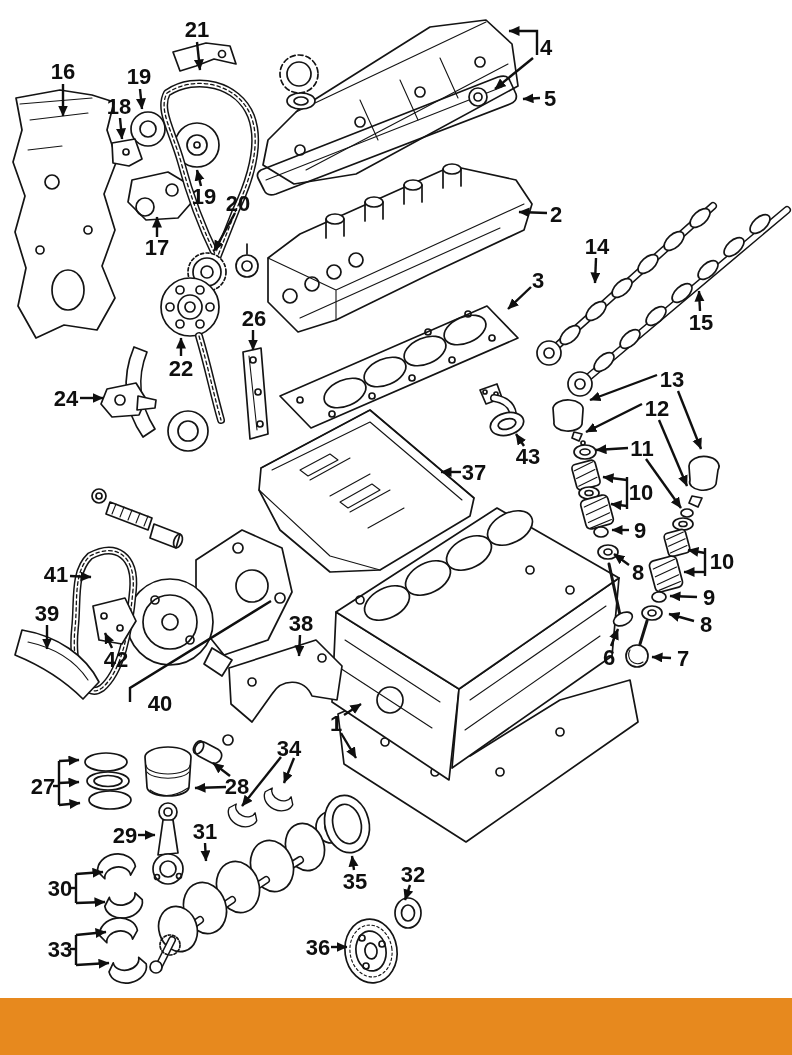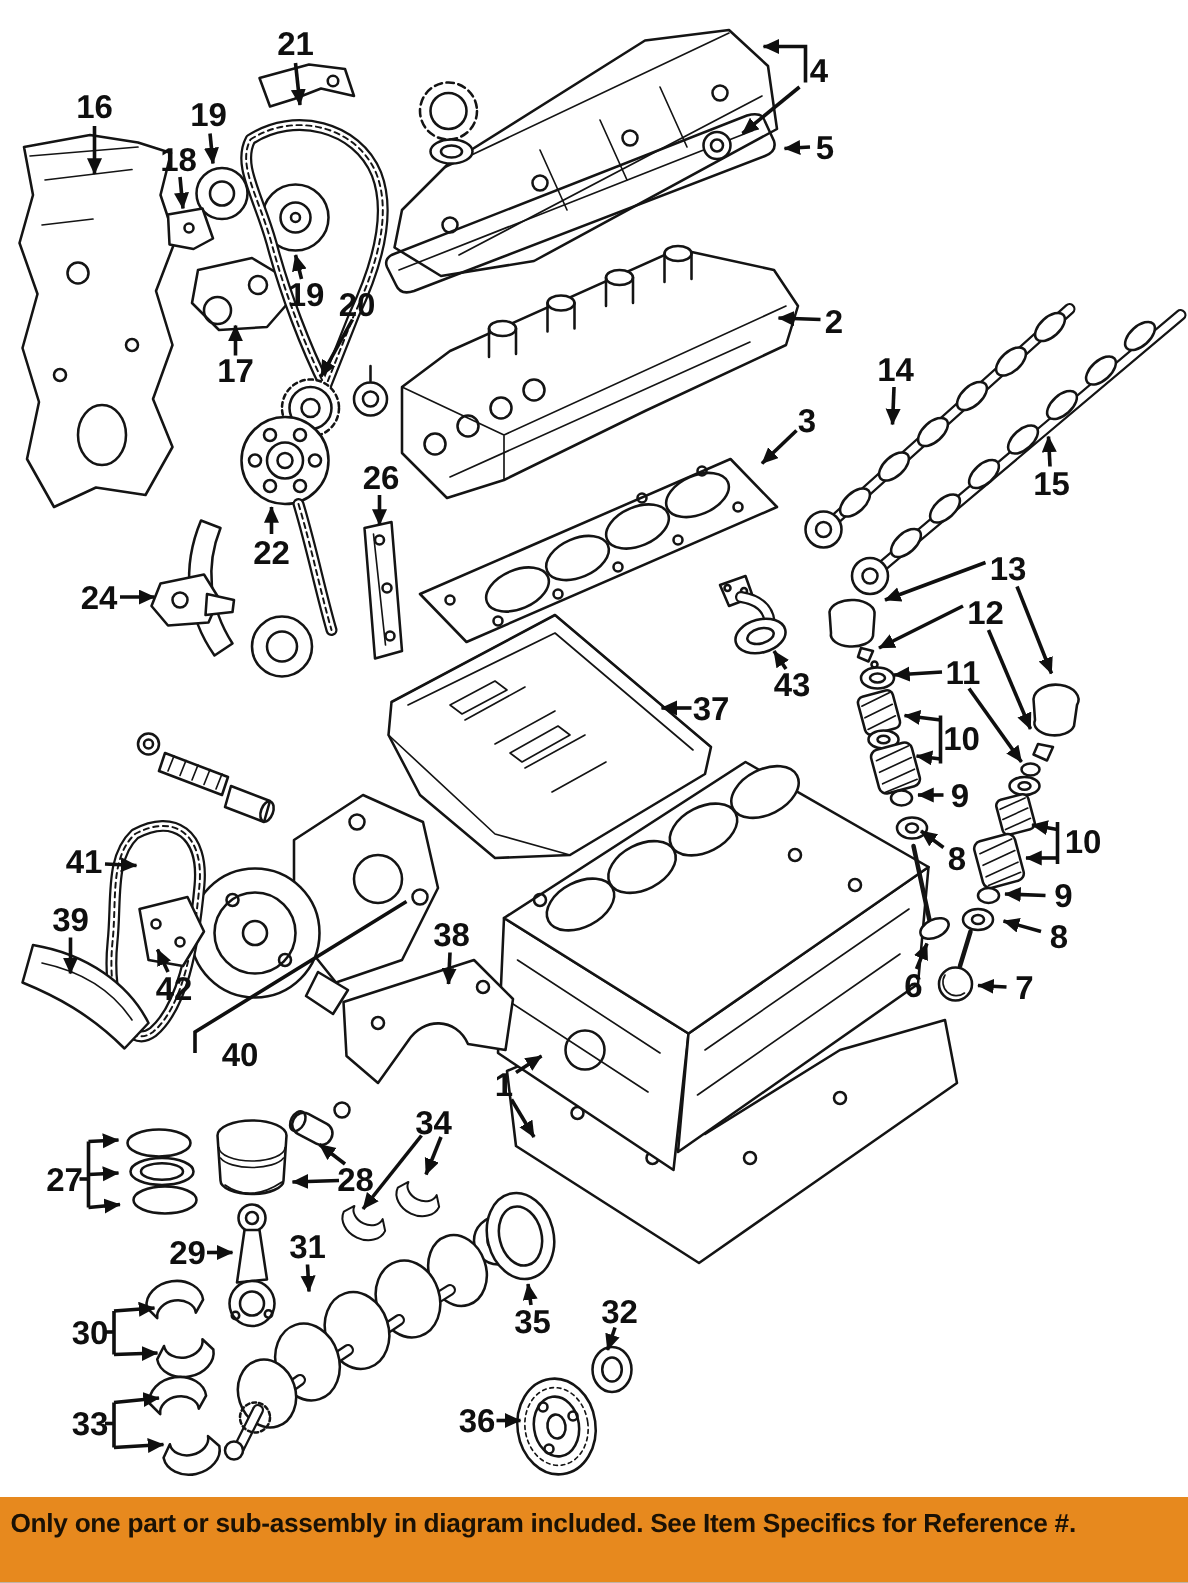--- a/index.html
+++ b/index.html
@@ -527,15 +527,14 @@
           <text x="355" y="881" dy="0.36em" class="part-num">35</text>
           <polyline points="410,885 405,900" class="leader" marker-end="url(#arrow)"></polyline>
           <text x="413" y="874" dy="0.36em" class="part-num">32</text>
           <polyline points="331,947 347,947" class="leader" marker-end="url(#arrow)"></polyline>
           <text x="318" y="947" dy="0.36em" class="part-num">36</text>
         </g>
     </svg>
   </div>
 
   <div class="footer" style="background: rgb(231, 137, 30); color: rgb(26, 17, 5);">
-    <div>Only one part or sub-assembly in diagram included. See Item Specifics for Reference #.</div>
   </div>
 </div>
 
 </body></html>

